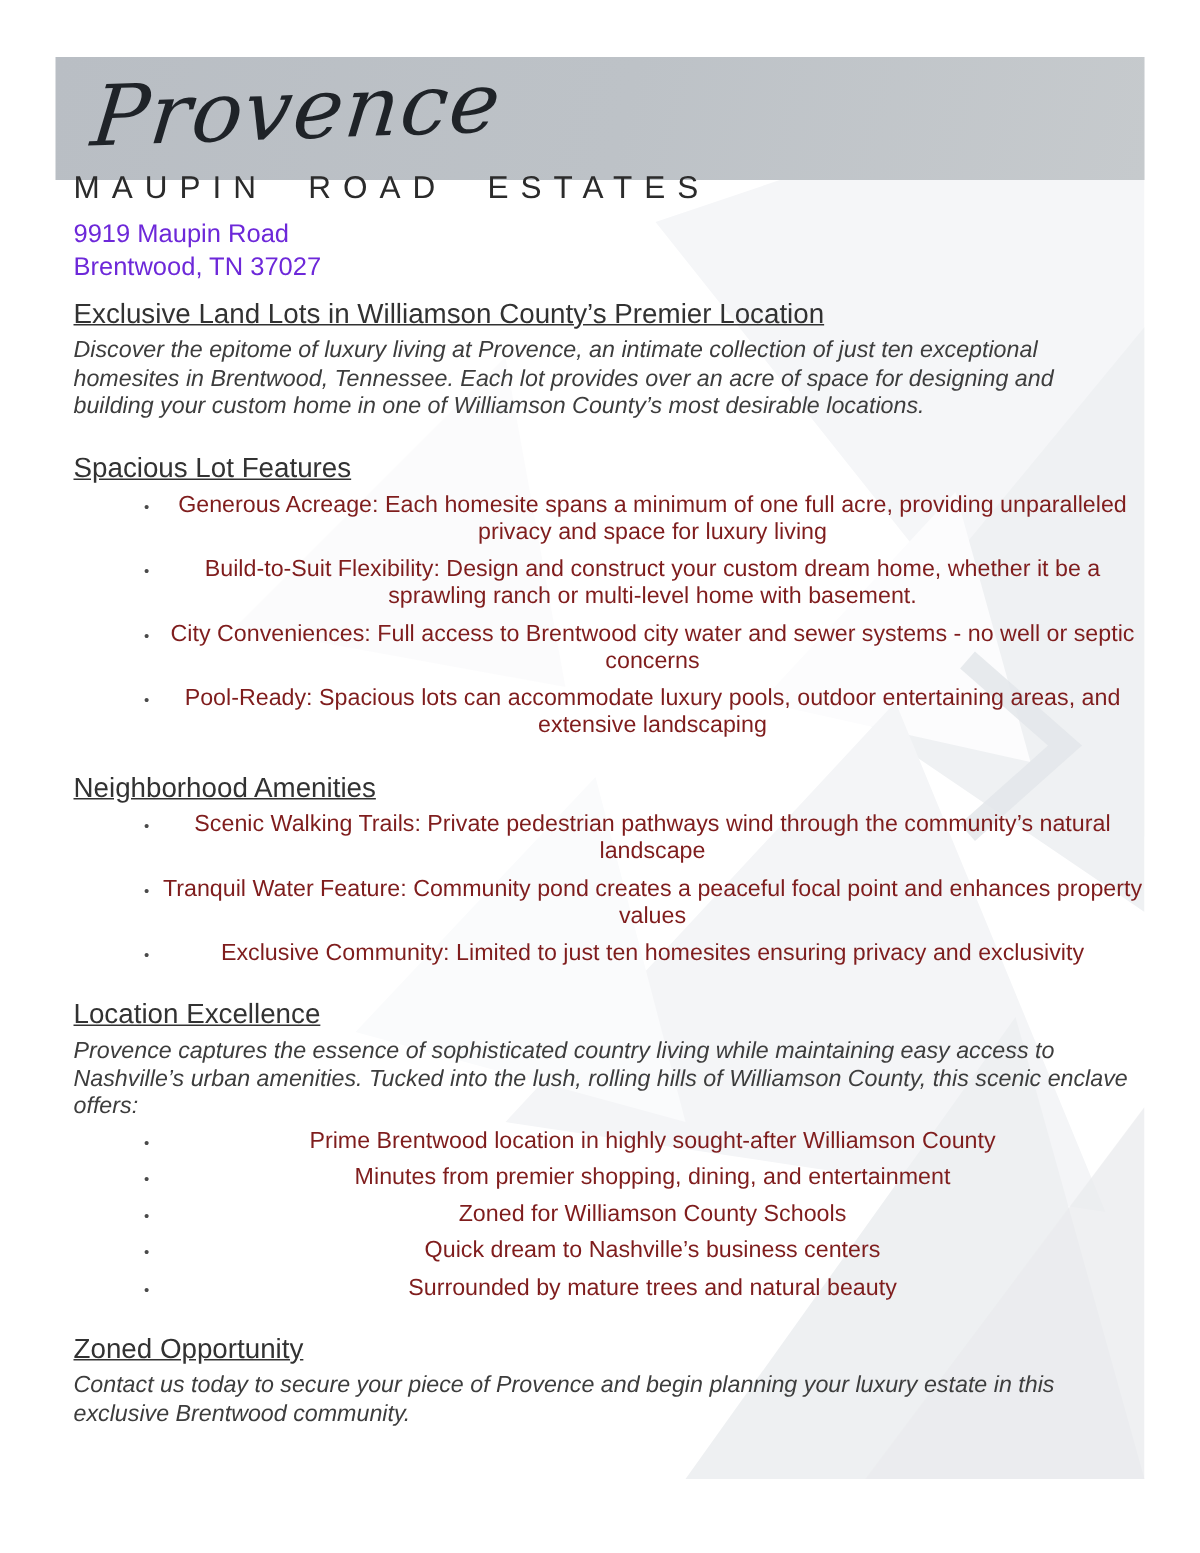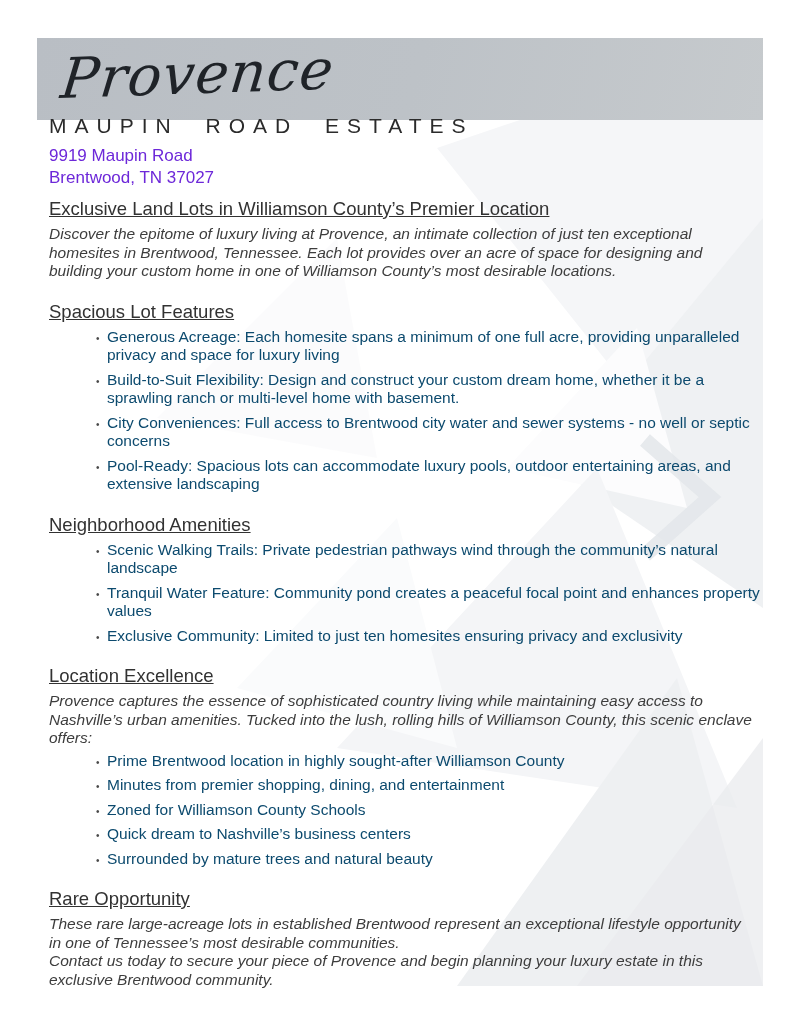--- a/index.html
+++ b/index.html
@@ -74,21 +74,22 @@
     margin:4px 0 0 0;
     padding:0 0 0 47px;
   }
   li{
     position:relative;
     font-size:15.5px;
     line-height:18.5px;
     padding-left:11px;
     margin-bottom:6px;
     max-width:658px;
-    color:#0c4a6e;
+    color:#7f1d1d;
+    text-align:center;
   }
   li::before{
     content:"\2022";
     position:absolute;
     left:0;top:2px;
     font-size:10px;
     color:#4a4a4a;
   }
 </style>
 </head>
@@ -149,18 +150,17 @@
     <ul>
       <li>Prime Brentwood location in highly sought-after Williamson County</li>
       <li>Minutes from premier shopping, dining, and entertainment</li>
       <li>Zoned for Williamson County Schools</li>
       <li>Quick dream to Nashville’s business centers</li>
       <li>Surrounded by mature trees and natural beauty</li>
     </ul>
   </section>
 
   <section>
-    <h2>Rare Opportunity</h2>
-    <p class="w-rare">These rare large-acreage lots in established Brentwood represent an exceptional lifestyle opportunity in one of Tennessee’s most desirable communities.</p>
+    <h2>Zoned Opportunity</h2>
     <p class="w-rare">Contact us today to secure your piece of Provence and begin planning your luxury estate in this exclusive Brentwood community.</p>
   </section>
 
 </main>
 
 </body></html>

